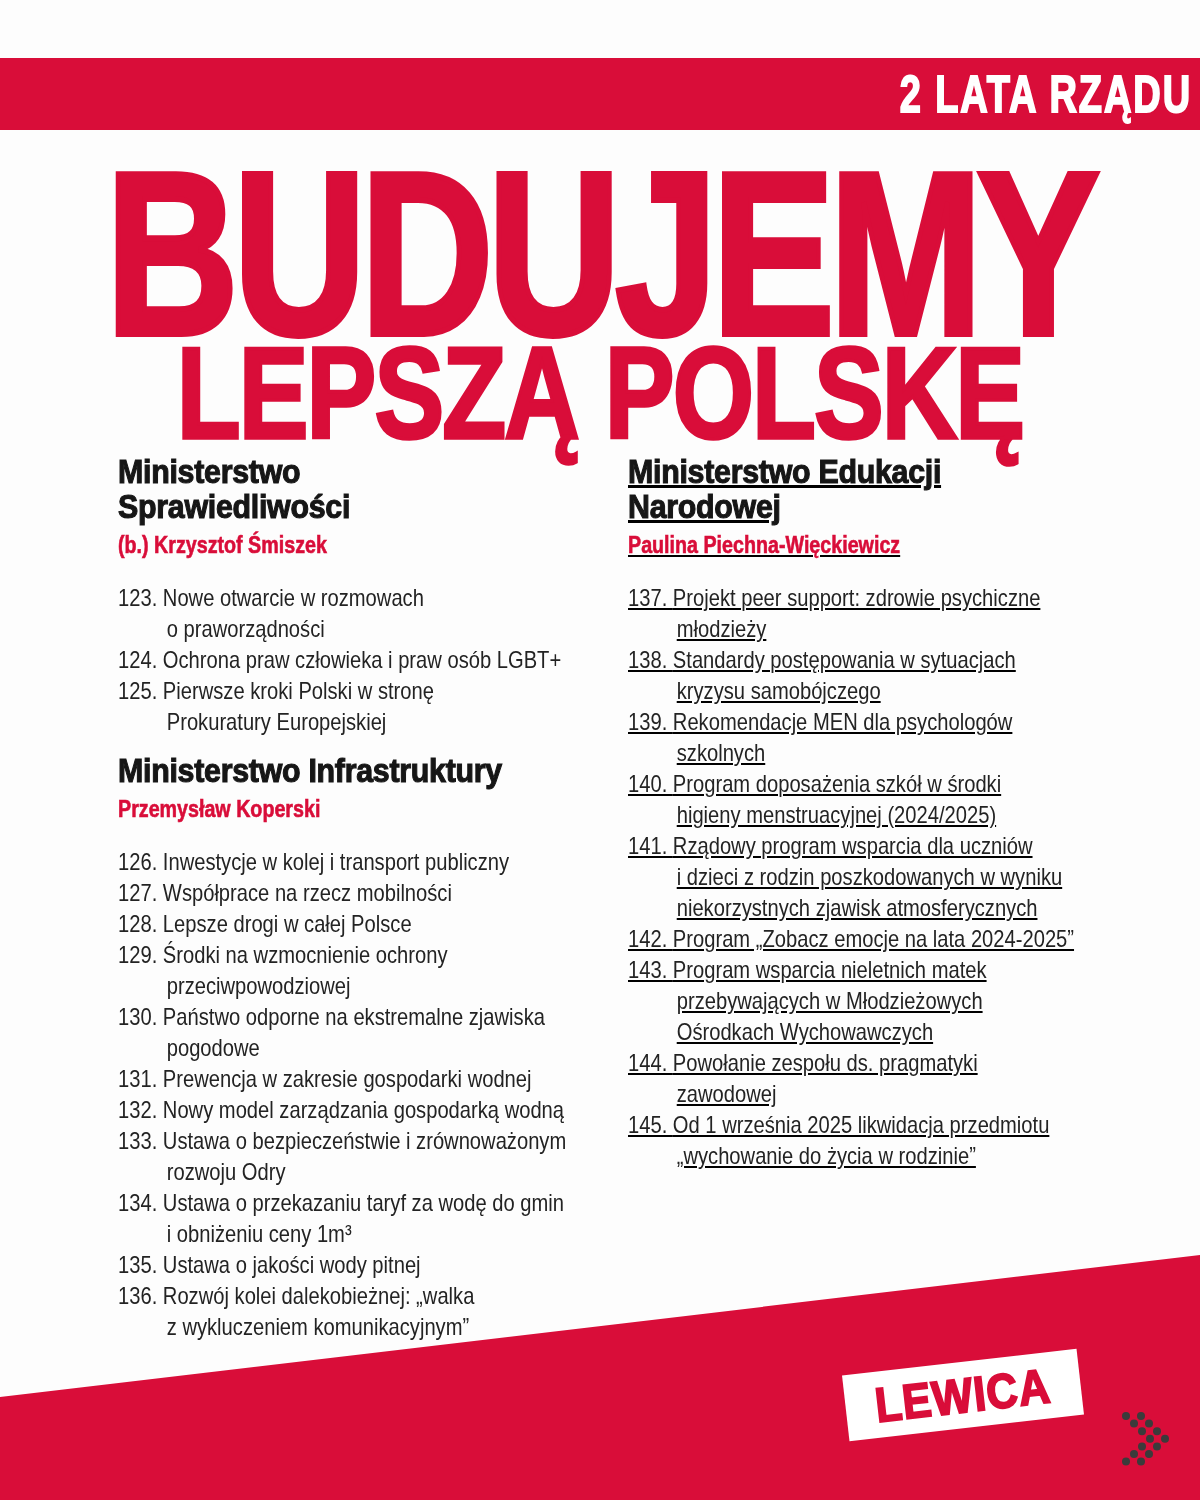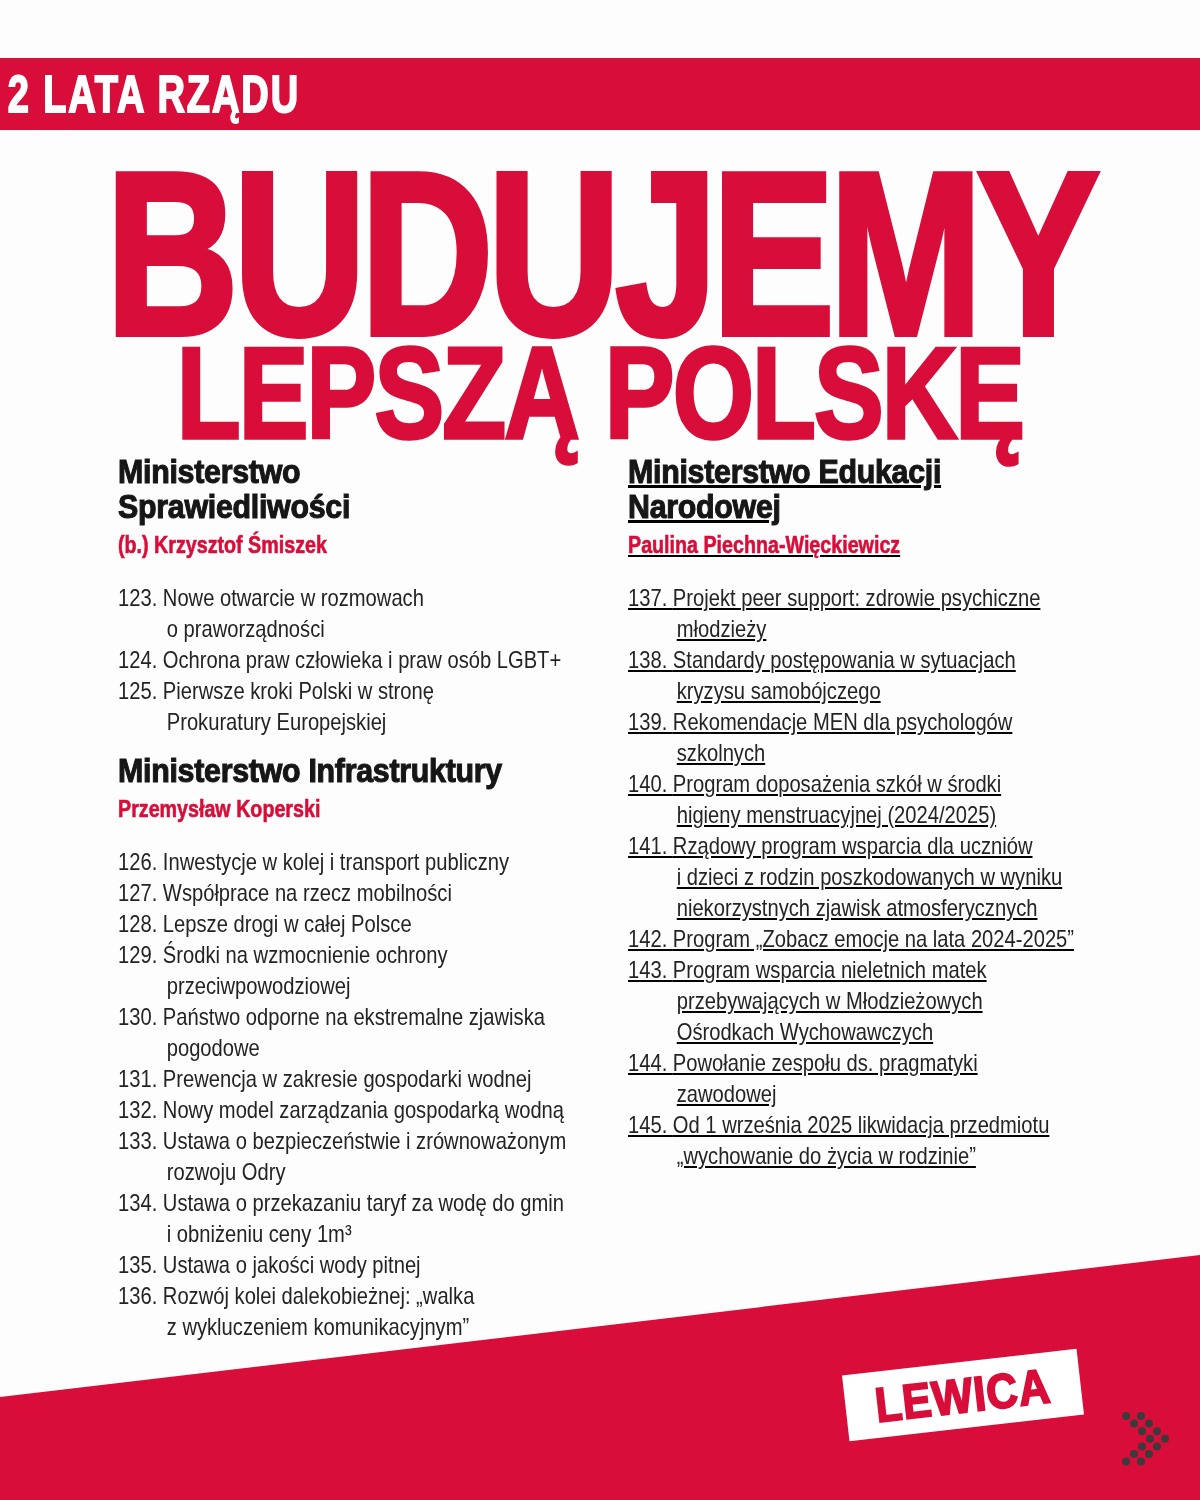--- a/index.html
+++ b/index.html
@@ -13,21 +13,21 @@
   html,body{margin:0;padding:0;background:#e8e8e8;}
   .page{
     position:relative;width:1200px;height:1500px;margin:0 auto;
     background:var(--bg);overflow:hidden;
     font-family:"Liberation Sans",sans-serif;
   }
 
   
   .banner{
     position:absolute;left:0;top:58px;width:1200px;height:72px;
-    background:var(--red);display:flex;align-items:center;justify-content:flex-start;
+    background:var(--red);display:flex;align-items:center;justify-content:flex-end;
   }
   .banner-text{
     color:#fff;font-size:40px;font-weight:700;letter-spacing:2px;line-height:1;
     -webkit-text-stroke:1.5px #fff;
     transform:scale(0.95,1.30);transform-origin:50% 50%;white-space:nowrap;
   }
 
   
   .title-line1{
     position:absolute;left:0;top:138px;width:1200px;text-align:center;

